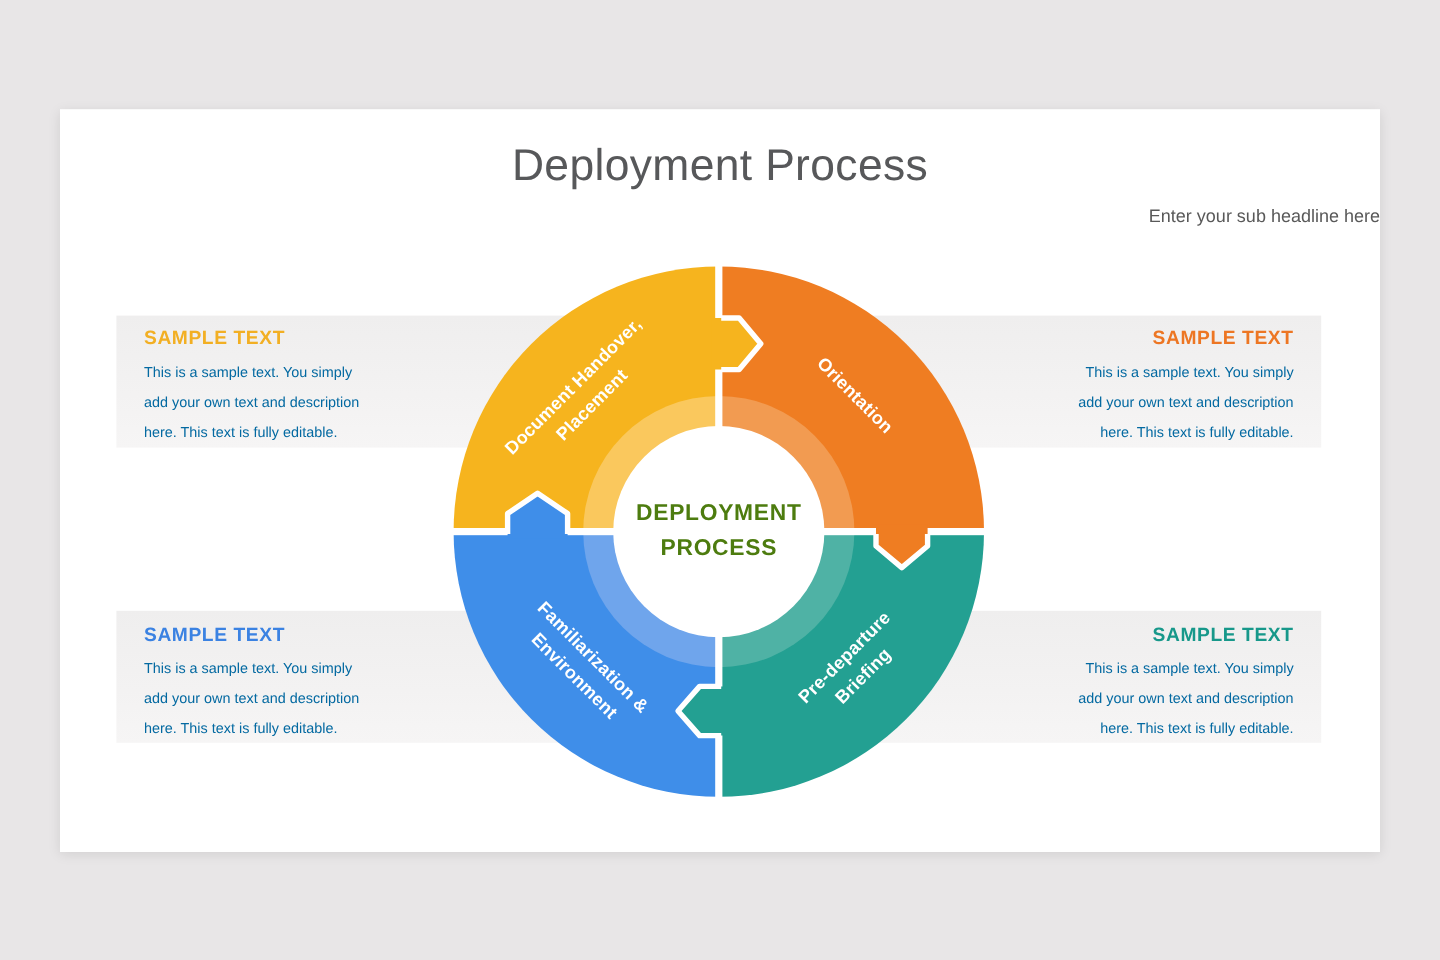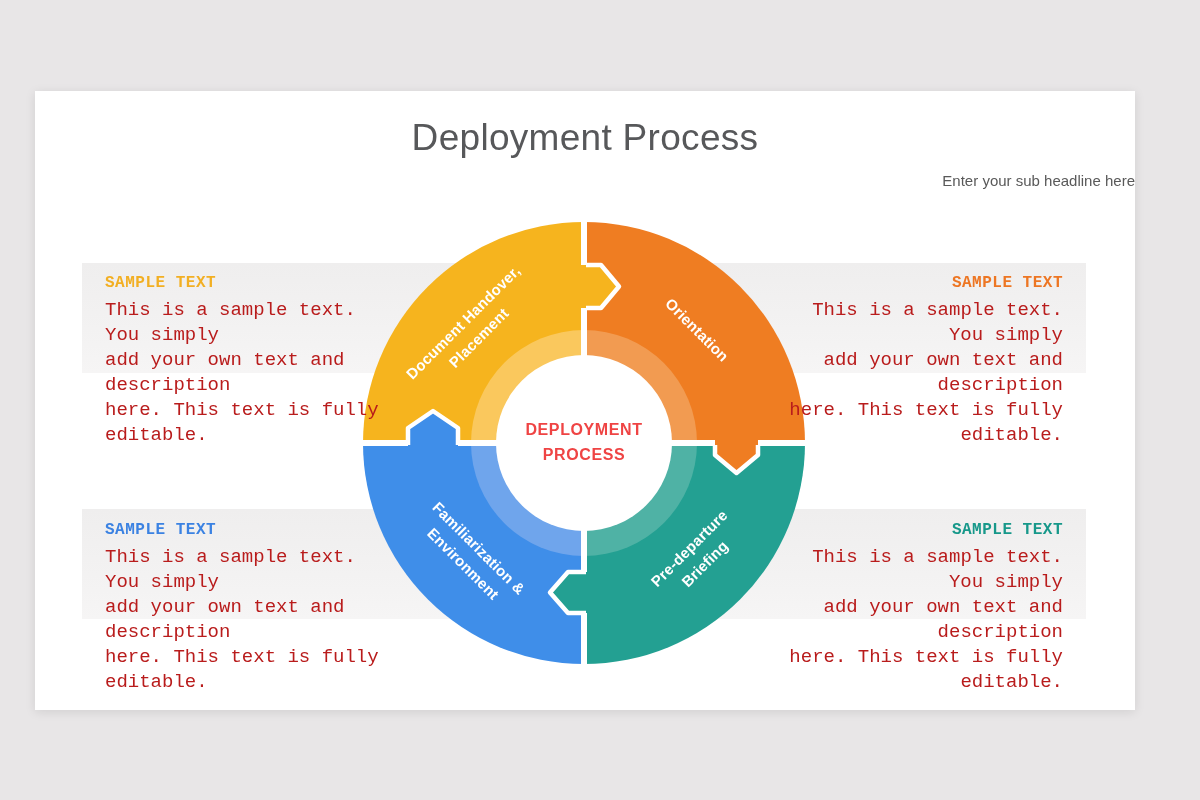--- a/index.html
+++ b/index.html
@@ -5,21 +5,21 @@
   * { margin: 0; padding: 0; box-sizing: border-box; }
   html, body { width: 1200px; height: 800px; }
   body {
     background: #e8e6e7;
     font-family: "Liberation Sans", "DejaVu Sans", sans-serif;
     position: relative;
     overflow: hidden;
   }
   .slide {
     position: absolute;
-    left: 35px; top: 91px;
+    left: 50px; top: 91px;
     width: 1100px; height: 619px;
     background: #ffffff;
     box-shadow: 0 2px 10px rgba(0,0,0,0.10);
   }
   .title {
     position: absolute;
     left: 0; top: 26px; width: 100%;
     text-align: center;
     font-size: 37px;
     font-weight: 500;
@@ -38,32 +38,31 @@
     left: 47px; width: 1004px; height: 110px;
     background: linear-gradient(to bottom, #efeeee 0%, #f3f2f2 60%, #f6f5f5 100%);
     z-index: 1;
   }
   .band-top { top: 172px; }
   .band-bottom { top: 418px; }
   .text-block {
     position: absolute;
     width: 280px;
     z-index: 3;
-    font-family: Liberation Mono, monospace;
   }
   .text-block h3 {
     font-size: 16px;
     font-weight: bold;
     letter-spacing: 0.5px;
     margin-bottom: 6px;
   }
   .text-block .line {
-    font-size: 19px;
+    font-size: 12px;
     line-height: 25px;
-    color: #b91c1c;
+    color: #0369a1;
   }
   .tb-tl { left: 70px;  top: 183px; text-align: left; }
   .tb-tr { right: 72px; top: 183px; text-align: right; }
   .tb-bl { left: 70px;  top: 430px; text-align: left; }
   .tb-br { right: 72px; top: 430px; text-align: right; }
 
   .diagram {
     position: absolute;
     left: 314px; top: 117px;
     width: 470px; height: 470px;
@@ -84,25 +83,25 @@
   .lbl-yellow { left: 122px; top: 122px; transform: translate(-50%,-50%) rotate(-45deg); }
   .lbl-orange { left: 348px; top: 122px; transform: translate(-50%,-50%) rotate(45deg); }
   .lbl-blue   { left: 122px; top: 348px; transform: translate(-50%,-50%) rotate(45deg); }
   .lbl-teal   { left: 348px; top: 348px; transform: translate(-50%,-50%) rotate(-45deg); }
   .center-label {
     position: absolute;
     left: 235px; top: 235px;
     transform: translate(-50%,-50%);
     width: 170px;
     text-align: center;
-    font-size: 16px;
+    font-size: 19px;
     font-weight: bold;
     letter-spacing: 0.6px;
     line-height: 1.55;
-    color: #ef4444;
+    color: #4d7c0f;
     white-space: pre-line;
   }
 </style>
 </head>
 <body>
 
 <div class="slide">
 
   <div class="title">Deployment Process</div>
   <div class="subtitle">Enter your sub headline here</div>

